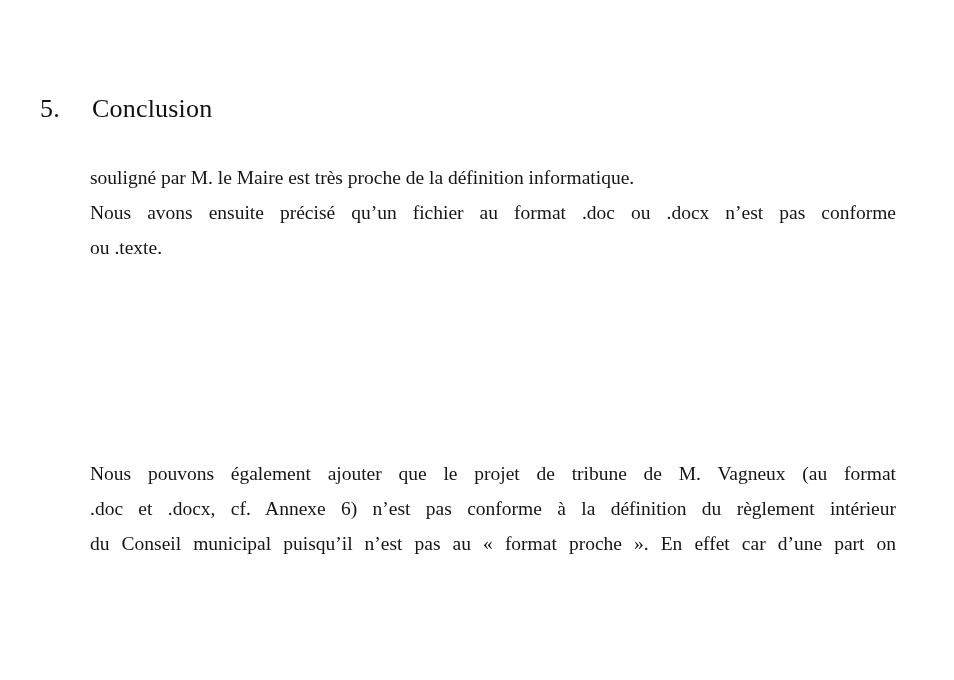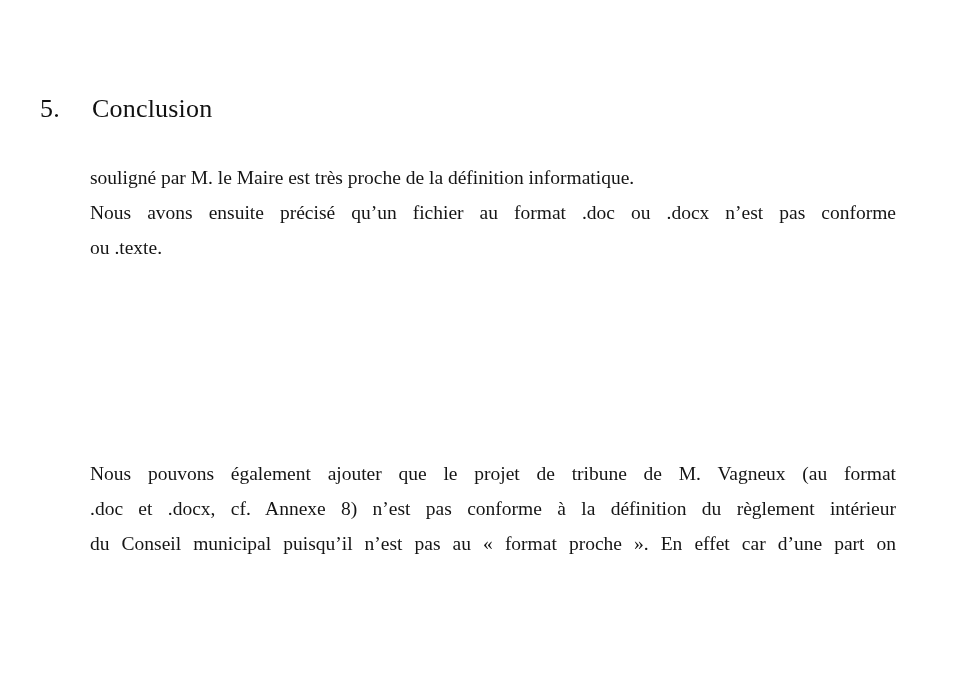--- a/index.html
+++ b/index.html
@@ -79,17 +79,17 @@
   </h1>
 
   <div class="body-block" id="para-one">
     <span class="line last">souligné par M. le Maire est très proche de la définition informatique.</span>
     <span class="line just">Nous avons ensuite précisé qu’un fichier au format .doc ou .docx n’est pas conforme</span>
     <span class="line last">ou .texte.</span>
   </div>
 
   <div class="body-block" id="para-two">
     <span class="line just">Nous pouvons également ajouter que le projet de tribune de M. Vagneux (au format</span>
-    <span class="line just">.doc et .docx, cf. Annexe 8) n’est pas conforme à la définition du règlement intérieur</span>
+    <span class="line just">.doc et .docx, cf. Annexe 6) n’est pas conforme à la définition du règlement intérieur</span>
     <span class="line just">du Conseil municipal puisqu’il n’est pas au « format proche ». En effet car d’une part on</span>
   </div>
 
 </div>
 
 </body></html>

